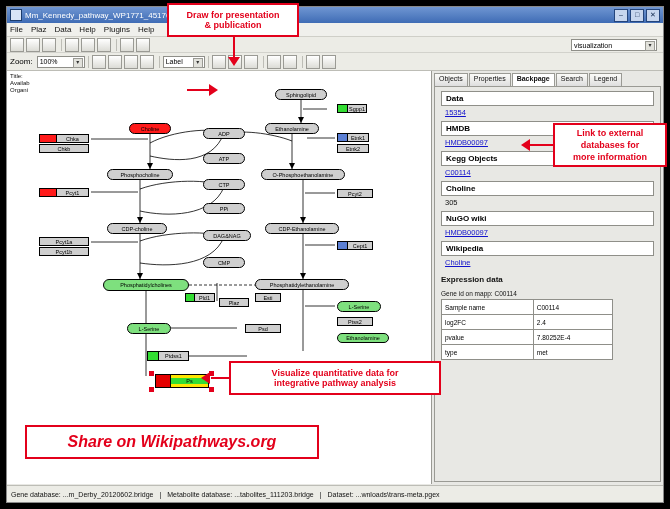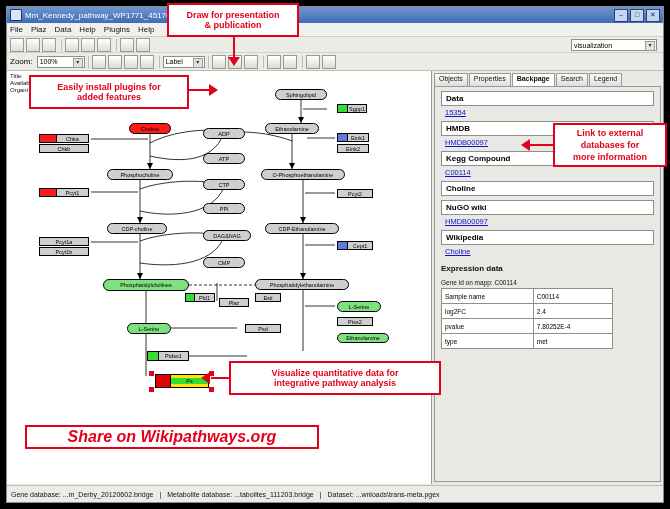--- a/index.html
+++ b/index.html
@@ -268,24 +268,25 @@
       <div class="tab">Legend</div>
     </div>
 
     <div class="rpbody">
       <div class="sectbox">Data</div>
       <div class="sectval">15354</div>
 
       <div class="sectbox">HMDB</div>
       <div class="sectval">HMDB00097</div>
 
-      <div class="sectbox">Kegg Compound</div>
+      <div class="sectbox">Kegg Objects</div>
       <div class="sectval">C00114</div>
 
       <div class="sectbox">Choline</div>
+      <div class="sectval plain">305</div>
 
       <div class="sectbox">NuGO wiki</div>
       <div class="sectval">HMDB00097</div>
 
       <div class="sectbox">Wikipedia</div>
       <div class="sectval">Choline</div>
 
       <div class="exprhead">Expression data</div>
       <div class="geneid">Gene id on mapp: C00114</div>
 
@@ -318,31 +319,29 @@
     <span class="seg" style="margin-left:6px;">Metabolite database: ...tabolites_111203.bridge</span>
     <span>|</span>
     <span class="seg" style="margin-left:6px;">Dataset: ...wnloads\trans-meta.pgex</span>
   </div>
 
   <div class="callout" style="left:160px;top:-4px;width:132px;height:34px;font-size:9px;white-space:pre-line;z-index:20;">Draw for presentation
 &amp; publication</div>
   <div class="arrowline" style="left:226px;top:30px;width:2px;height:22px;z-index:19;"></div>
   <div class="arrowhead" style="left:221px;top:50px;border-left:6px solid transparent;border-right:6px solid transparent;border-top:9px solid #e3001b;z-index:19;"></div>
 
-  <div class="callout" style="left:22px;top:68px;width:160px;height:34px;font-size:9px;white-space:pre-line;z-index:20;">Easily install plugins for
-added features</div>
   <div class="arrowline" style="left:180px;top:82px;width:24px;height:2px;z-index:19;"></div>
   <div class="arrowhead" style="left:202px;top:77px;border-top:6px solid transparent;border-bottom:6px solid transparent;border-left:9px solid #e3001b;z-index:19;"></div>
 
   <div class="callout" style="left:546px;top:116px;width:114px;height:44px;font-size:9px;white-space:pre-line;line-height:12px;z-index:20;">Link  to external
 databases  for
 more information</div>
   <div class="arrowline" style="left:522px;top:137px;width:26px;height:2px;z-index:19;"></div>
   <div class="arrowhead" style="left:514px;top:132px;border-top:6px solid transparent;border-bottom:6px solid transparent;border-right:9px solid #e3001b;z-index:19;"></div>
 
   <div class="callout" style="left:222px;top:354px;width:212px;height:34px;font-size:9px;white-space:pre-line;z-index:20;">Visualize quantitative data  for
 integrative pathway analysis</div>
   <div class="arrowline" style="left:204px;top:370px;width:20px;height:2px;z-index:19;"></div>
   <div class="arrowhead" style="left:194px;top:365px;border-top:6px solid transparent;border-bottom:6px solid transparent;border-right:9px solid #e3001b;z-index:19;"></div>
 
-  <div class="callout" style="left:18px;top:418px;width:294px;height:24px;font-size:16px;font-style:italic;z-index:20;">Share on Wikipathways.org</div>
+  <div class="callout" style="left:18px;top:418px;width:294px;height:34px;font-size:16px;font-style:italic;z-index:20;">Share on Wikipathways.org</div>
 
 </div>
 
 </body></html>

